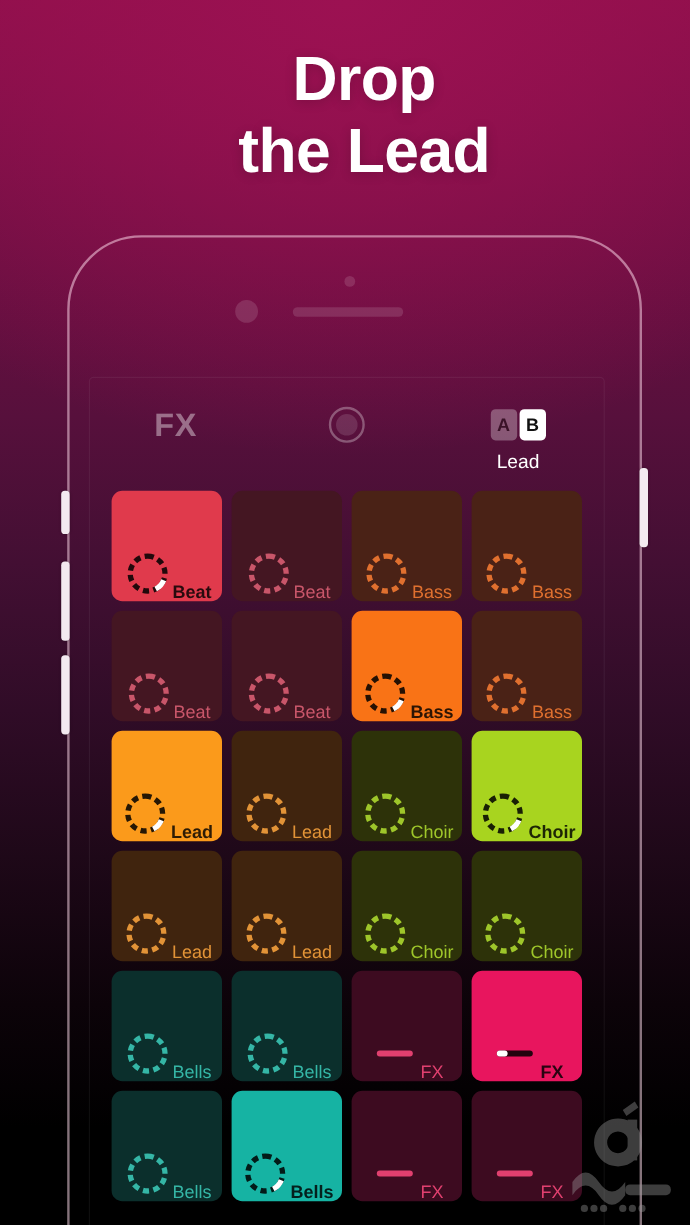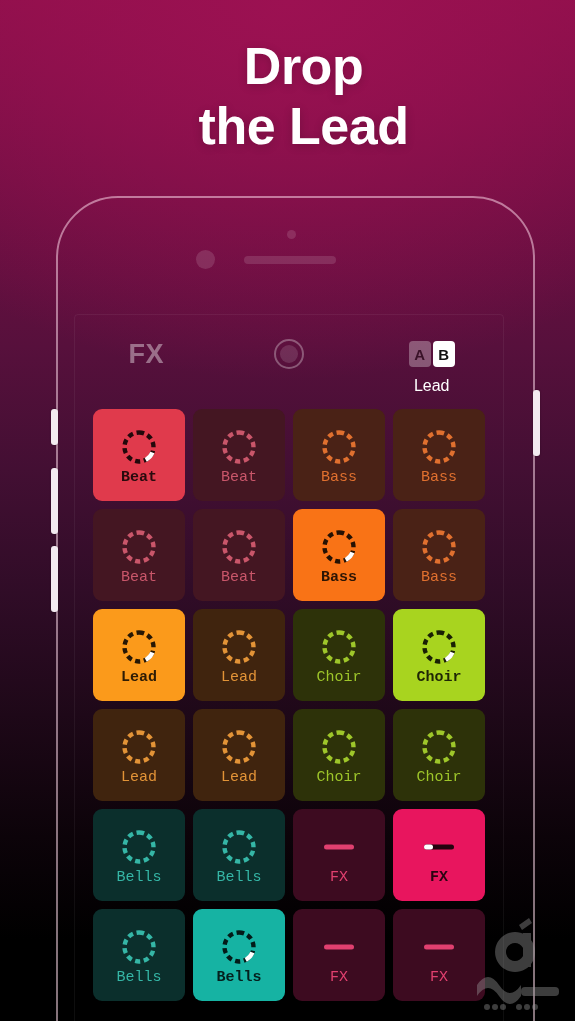--- a/index.html
+++ b/index.html
@@ -130,24 +130,22 @@
     grid-template-columns:repeat(4, 92px);
     grid-auto-rows:92px;
     gap:8px;
     padding:0 13px;
     justify-content:center;
   }
   .pad {
     border-radius:9px;
     position:relative;
     display:flex;
-    flex-direction:column;
-    align-items:center;
+    align-items:flex-end;
     justify-content:center;
-    font-family:Liberation Mono, monospace;
   }
   .pad-icon {
     width:42px; height:42px;
     position:relative;
     margin-bottom:2px;
   }
   .pad-icon svg { display:block; width:42px; height:42px; }
   .pad-label {
     font-size:15px;
     font-weight:bold;

